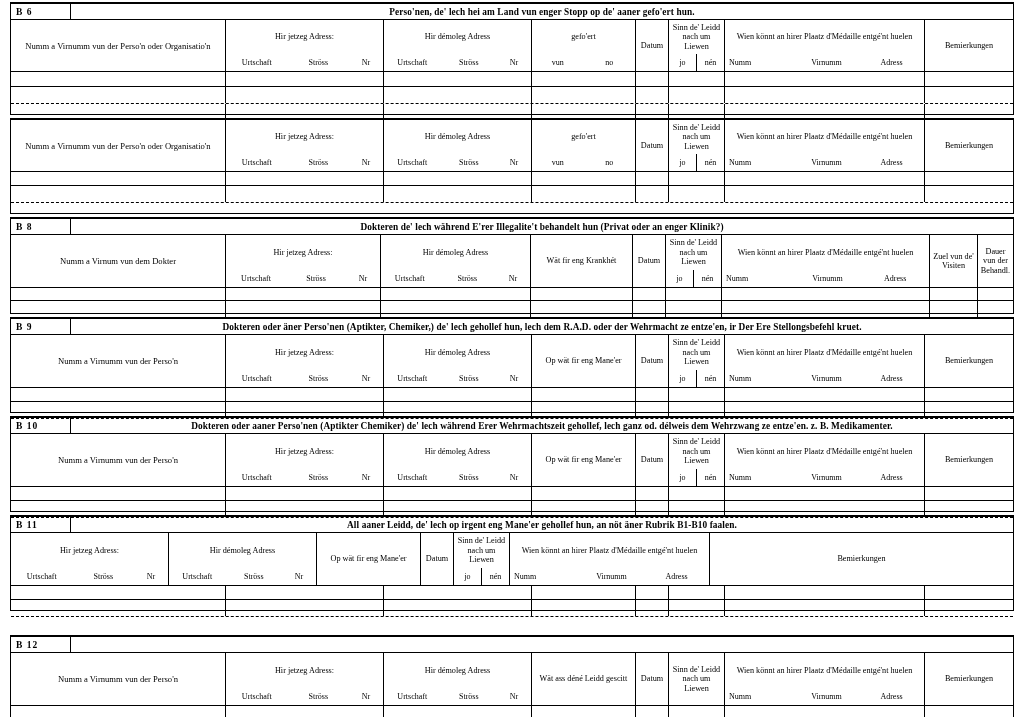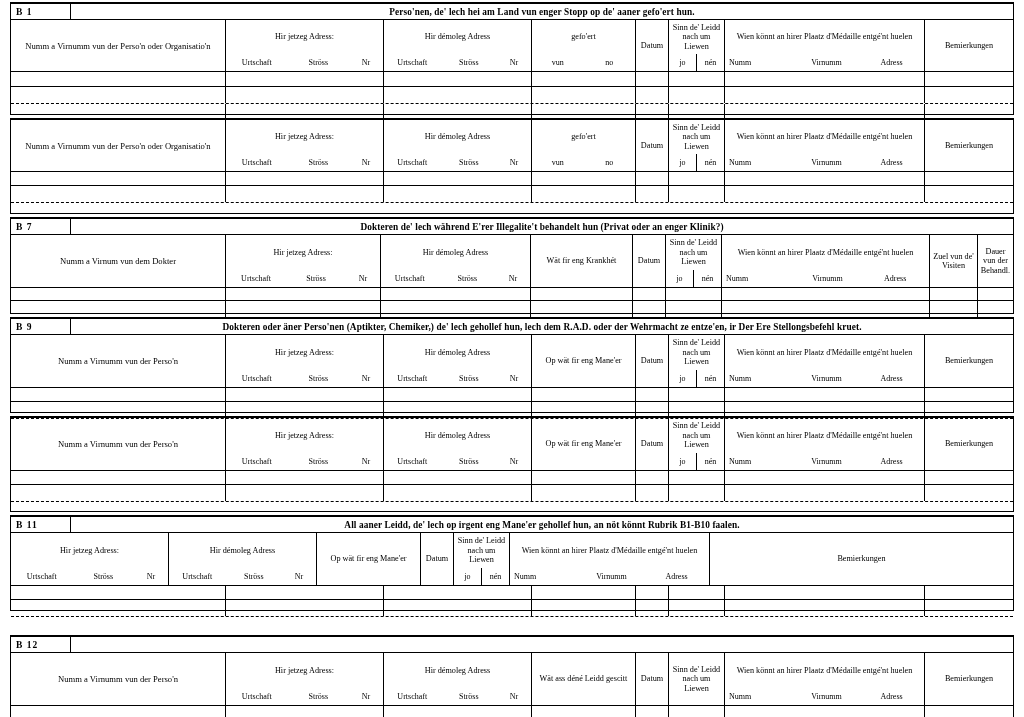--- a/index.html
+++ b/index.html
@@ -127,21 +127,21 @@
   .dcell:last-child { border-right: none; }
   .dashed { border-bottom: 1px dashed #000 !important; }
 </style>
 </head>
 <body>
 
 <div class="page">
 
   <div class="section" style="height:113px;">
     <div class="titlebar">
-      <div class="sect-code">B 1</div>
+      <div class="sect-code">B 6</div>
       <div class="sect-title">Perso'nen, de' lech hei am Land vun enger Stopp  op de' aaner gefo'ert hun.</div>
     </div>
     <div class="hdr hdrbody" style="height:52px;">
       <div class="col name-col">Numm a Virnumm vun der Perso'n oder Organisatio'n</div>
       <div class="col" style="width:158px;flex:0 0 158px;">
         <div class="ctop">Hir jetzeg Adress:</div>
         <div class="subrow">
           <div class="sub">Urtschaft</div>
           <div class="sub">Ströss</div>
           <div class="sub" style="flex:0 0 34px;">Nr</div>
@@ -285,21 +285,21 @@
         <div class="dcell" style="width:33px;flex:0 0 33px;"></div>
         <div class="dcell" style="width:56px;flex:0 0 56px;"></div>
         <div class="dcell" style="width:200px;flex:0 0 200px;"></div>
         <div class="dcell" style="flex:1 1 auto;"></div>
       </div>
     </div>
   </div>
 
   <div class="section" style="height:97px;">
     <div class="titlebar">
-      <div class="sect-code">B 7</div>
+      <div class="sect-code">B 8</div>
       <div class="sect-title">Dokteren de' lech während E'rer Illegalite't behandelt hun (Privat  oder an enger Klinik?)</div>
     </div>
     <div class="hdr hdrbody" style="height:53px;">
       <div class="col name-col">Numm a Virnum vun dem Dokter</div>
       <div class="col" style="width:155px;flex:0 0 155px;">
         <div class="ctop">Hir jetzeg Adress:</div>
         <div class="subrow">
           <div class="sub">Urtschaft</div>
           <div class="sub">Ströss</div>
           <div class="sub" style="flex:0 0 34px;">Nr</div>
@@ -433,20 +433,24 @@
         <div class="dcell" style="width:104px;flex:0 0 104px;"></div>
         <div class="dcell" style="width:33px;flex:0 0 33px;"></div>
         <div class="dcell" style="width:56px;flex:0 0 56px;"></div>
         <div class="dcell" style="width:200px;flex:0 0 200px;"></div>
         <div class="dcell" style="flex:1 1 auto;"></div>
       </div>
     </div>
   </div>
 
   <div class="section" style="height:96px;">
+    <div class="titlebar">
+      <div class="sect-code">B 10</div>
+      <div class="sect-title">Dokteren oder aaner Perso'nen (Aptikter Chemiker) de' lech während Erer Wehrmachtszeit gehollef, lech ganz od. délweis dem Wehrzwang ze entze'en. z. B. Medikamenter.</div>
+    </div>
     <div class="hdr hdrbody" style="height:53px;">
       <div class="col name-col">Numm a Virnumm vun der Perso'n</div>
       <div class="col" style="width:158px;flex:0 0 158px;">
         <div class="ctop">Hir jetzeg Adress:</div>
         <div class="subrow">
           <div class="sub">Urtschaft</div>
           <div class="sub">Ströss</div>
           <div class="sub" style="flex:0 0 34px;">Nr</div>
         </div>
       </div>
@@ -503,21 +507,21 @@
         <div class="dcell" style="width:56px;flex:0 0 56px;"></div>
         <div class="dcell" style="width:200px;flex:0 0 200px;"></div>
         <div class="dcell" style="flex:1 1 auto;"></div>
       </div>
     </div>
   </div>
 
   <div class="section" style="height:96px;">
     <div class="titlebar">
       <div class="sect-code">B 11</div>
-      <div class="sect-title">All aaner Leidd, de' lech op irgent eng Mane'er gehollef hun, an nöt könnt Rubrik B1-B10 faalen.</div>
+      <div class="sect-title">All aaner Leidd, de' lech op irgent eng Mane'er gehollef hun, an nöt äner Rubrik B1-B10 faalen.</div>
     </div>
     <div class="hdr hdrbody" style="height:53px;">
       <div class="col" style="width:158px;flex:0 0 158px;">
         <div class="ctop">Hir jetzeg Adress:</div>
         <div class="subrow">
           <div class="sub">Urtschaft</div>
           <div class="sub">Ströss</div>
           <div class="sub" style="flex:0 0 34px;">Nr</div>
         </div>
       </div>

